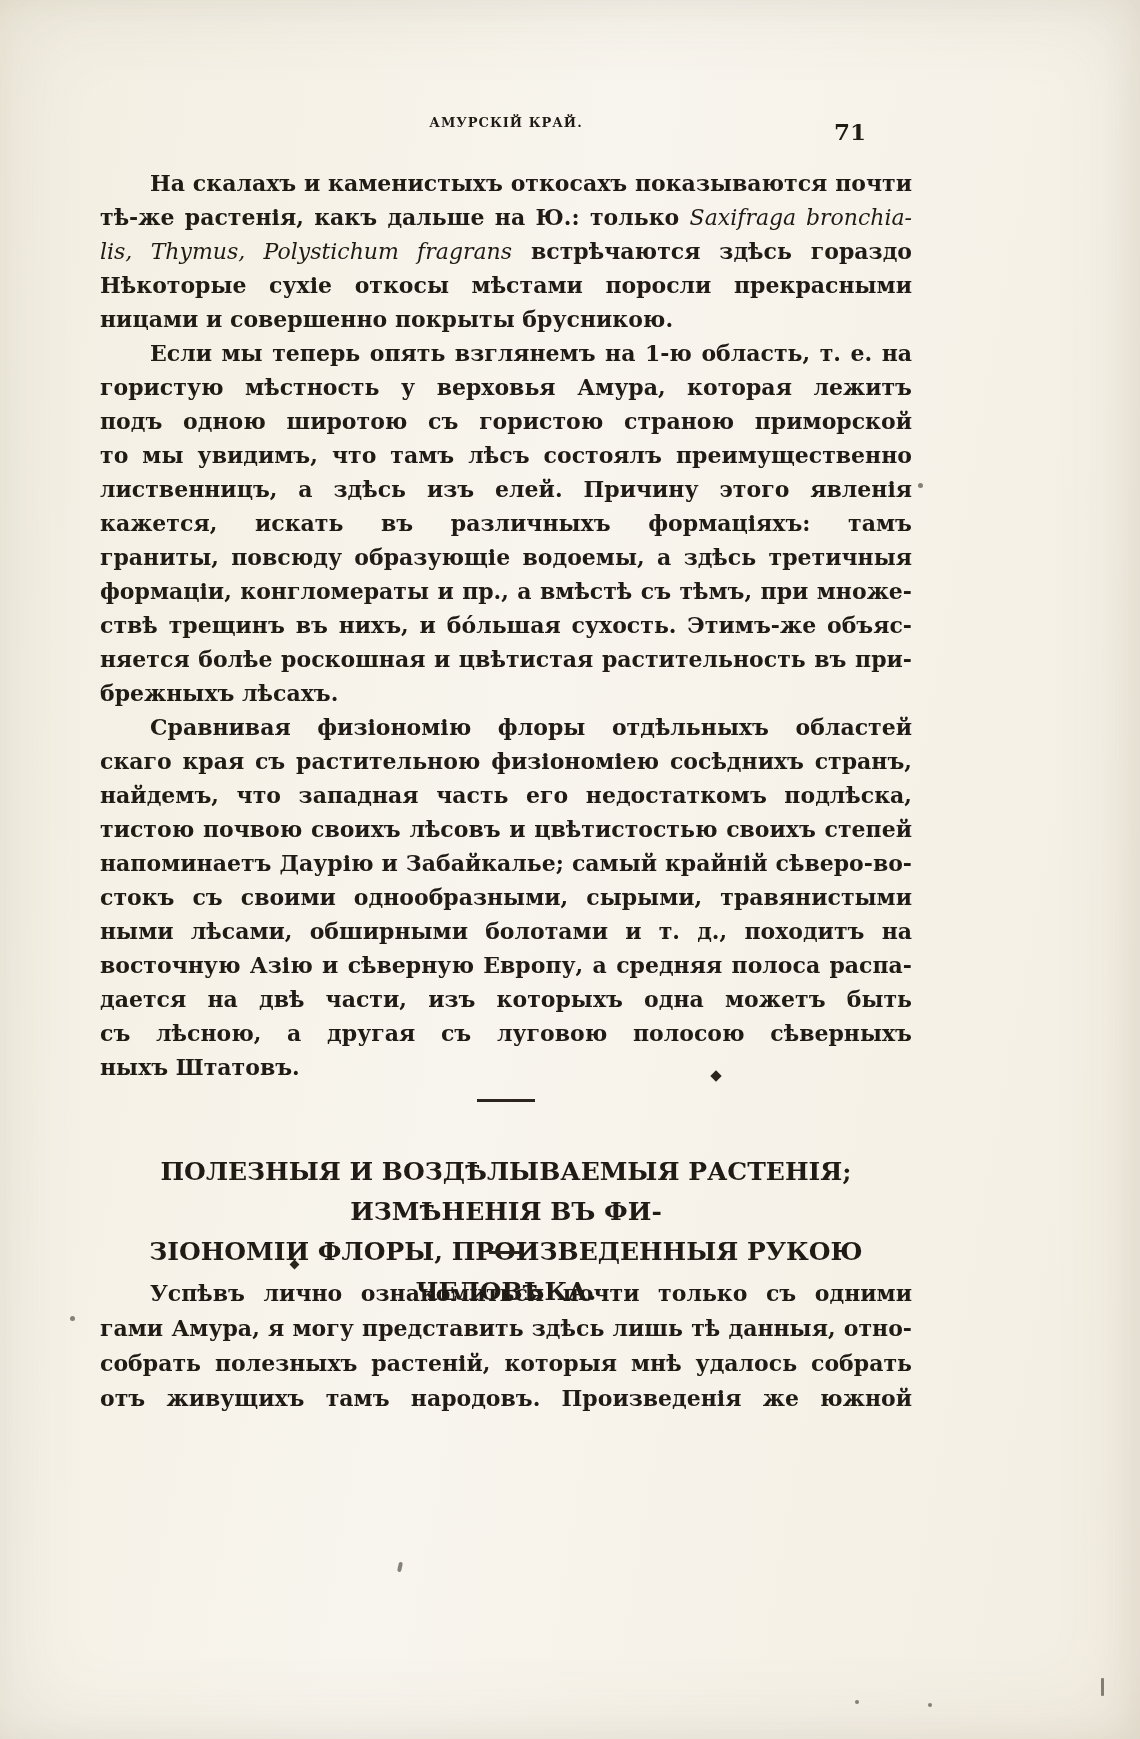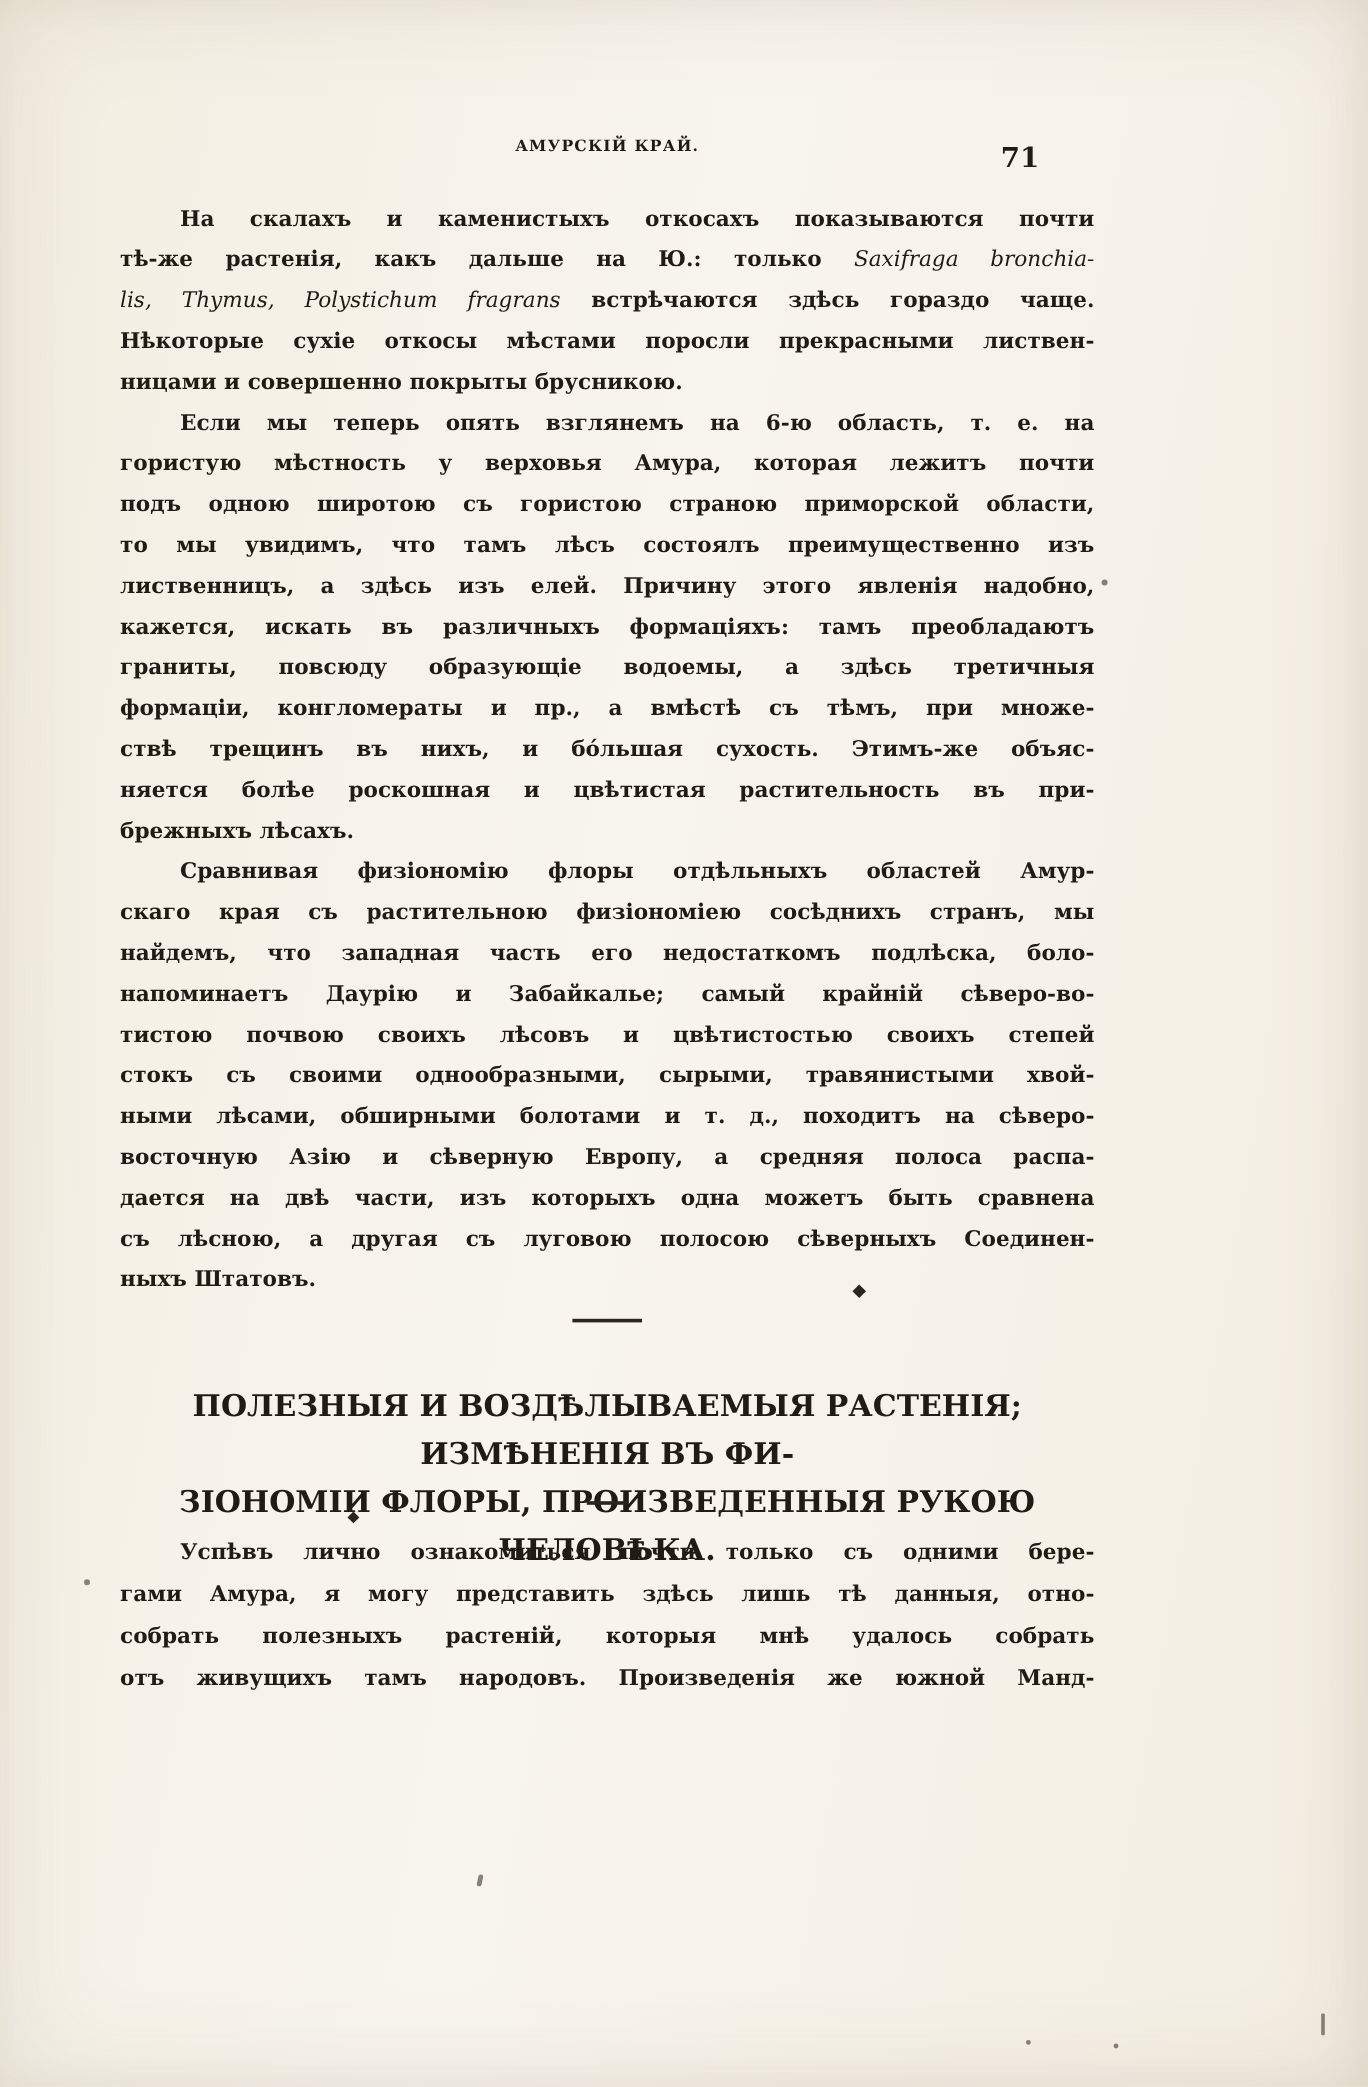--- a/index.html
+++ b/index.html
@@ -21,21 +21,21 @@
   .running-title {
     position: absolute; top: 115px; left: 100px; width: 812px;
     text-align: center; font-size: 13px; font-weight: bold; letter-spacing: 1px;
   }
   .page-number {
     position: absolute; top: 107px; left: 834px;
     font-size: 23px; font-weight: bold; margin-top: 11px;
   }
   .textblock {
     position: absolute; left: 100px; width: 812px;
-    font-size: 18px; font-weight: bold; line-height: 34px;
+    font-size: 22px; font-weight: bold; line-height: 34px;
     text-rendering: optimizeLegibility;
   }
   #block1 { top: 166px; }
   #block2 { top: 1276px; line-height: 35px; }
   .ln {
     height: 34px; overflow: hidden;
     text-align: justify; text-align-last: justify;
   }
   #block2 .ln { height: 35px; }
   .ln::after { content: ""; display: inline-block; width: 100%; }
@@ -74,39 +74,39 @@
 
     <div class="para">
       <div class="ln firstline">На скалахъ и каменистыхъ откосахъ показываются почти</div>
       <div class="ln"><span>тѣ-же растенія, какъ дальше на Ю.: только</span> <i class="lat">Saxifraga bronchia-</i></div>
       <div class="ln"><i class="lat">lis, Thymus, Polystichum fragrans</i> <span>встрѣчаются здѣсь гораздо чаще.</span></div>
       <div class="ln">Нѣкоторые сухіе откосы мѣстами поросли прекрасными листвен-</div>
       <div class="ln lastline">ницами и совершенно покрыты брусникою.</div>
     </div>
 
     <div class="para">
-      <div class="ln firstline">Если мы теперь опять взглянемъ на 6-ю область, т. е. на</div>
+      <div class="ln firstline">Если мы теперь опять взглянемъ на 1-ю область, т. е. на</div>
       <div class="ln">гористую мѣстность у верховья Амура, которая лежитъ почти</div>
       <div class="ln">подъ одною широтою съ гористою страною приморской области,</div>
       <div class="ln">то мы увидимъ, что тамъ лѣсъ состоялъ преимущественно изъ</div>
       <div class="ln">лиственницъ, а здѣсь изъ елей. Причину этого явленія надобно,</div>
       <div class="ln">кажется, искать въ различныхъ формаціяхъ: тамъ преобладаютъ</div>
       <div class="ln">граниты, повсюду образующіе водоемы, а здѣсь третичныя</div>
       <div class="ln">формаціи, конгломераты и пр., а вмѣстѣ съ тѣмъ, при множе-</div>
       <div class="ln">ствѣ трещинъ въ нихъ, и бо́льшая сухость. Этимъ-же объяс-</div>
       <div class="ln">няется болѣе роскошная и цвѣтистая растительность въ при-</div>
       <div class="ln lastline">брежныхъ лѣсахъ.</div>
     </div>
 
     <div class="para">
       <div class="ln firstline">Сравнивая физіономію флоры отдѣльныхъ областей Амур-</div>
       <div class="ln">скаго края съ растительною физіономіею сосѣднихъ странъ, мы</div>
       <div class="ln">найдемъ, что западная часть его недостаткомъ подлѣска, боло-</div>
+      <div class="ln">тистою почвою своихъ лѣсовъ и цвѣтистостью своихъ степей</div>
       <div class="ln">напоминаетъ Даурію и Забайкалье; самый крайній сѣверо-во-</div>
-      <div class="ln">тистою почвою своихъ лѣсовъ и цвѣтистостью своихъ степей</div>
       <div class="ln">стокъ съ своими однообразными, сырыми, травянистыми хвой-</div>
       <div class="ln">ными лѣсами, обширными болотами и т. д., походитъ на сѣверо-</div>
       <div class="ln">восточную Азію и сѣверную Европу, а средняя полоса распа-</div>
       <div class="ln">дается на двѣ части, изъ которыхъ одна можетъ быть сравнена</div>
       <div class="ln">съ лѣсною, а другая съ луговою полосою сѣверныхъ Соединен-</div>
       <div class="ln lastline">ныхъ Штатовъ.</div>
     </div>
 
   </div>
 

